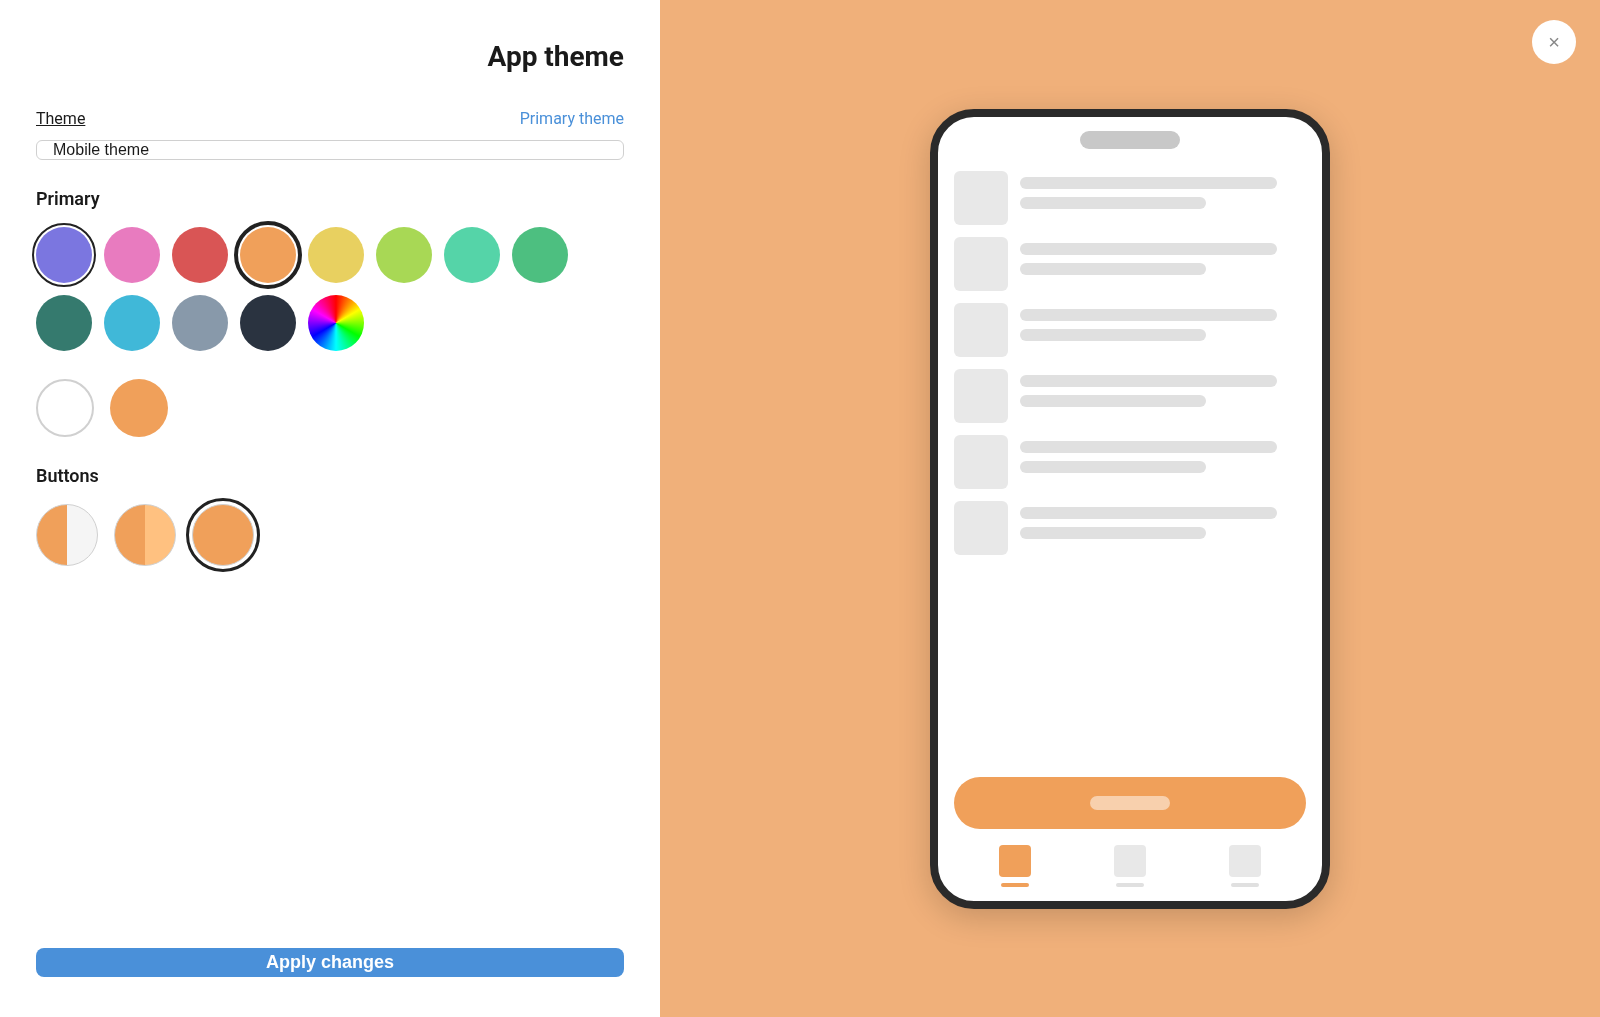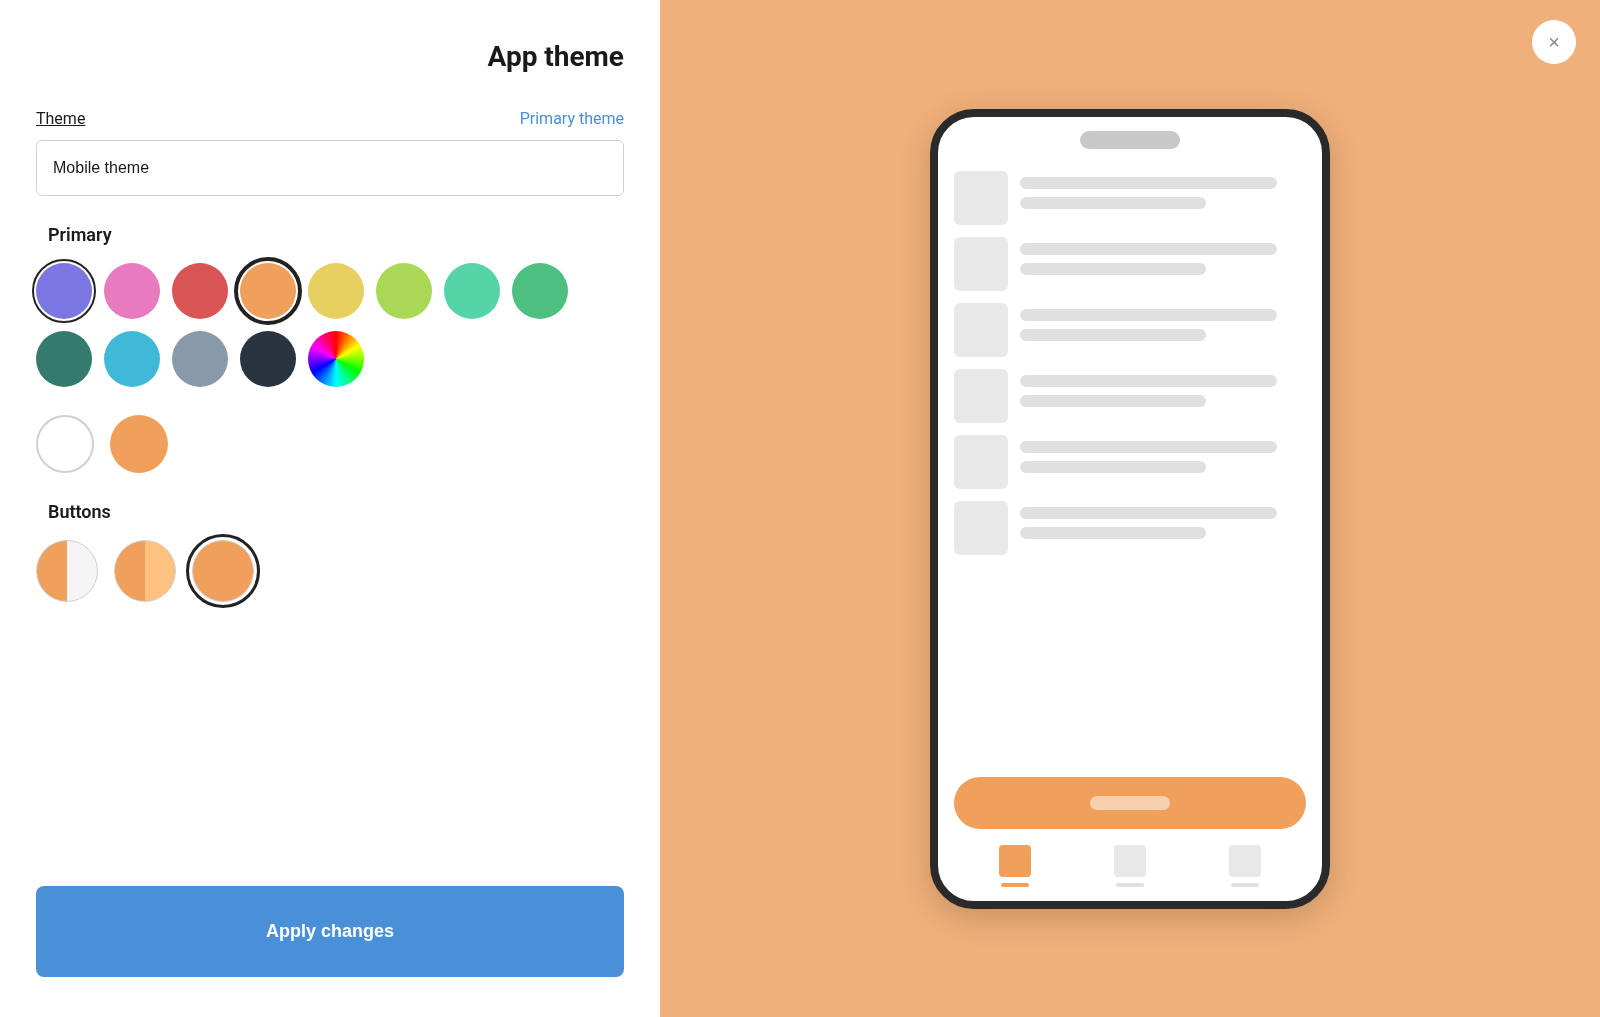--- a/index.html
+++ b/index.html
@@ -49,33 +49,32 @@
       font-size: 16px;
       color: #4a90d9;
       cursor: pointer;
       text-decoration: none;
     }
 
     .theme-input {
       width: 100%;
       border: 1.5px solid #d0d0d0;
       border-radius: 6px;
-      padding: 18px 16px;
+      padding: 0 16px;
       font-size: 16px;
       color: #1a1a1a;
       outline: none;
       margin-bottom: 28px;
     }
 
     .section-title {
       font-size: 18px;
       font-weight: 600;
       color: #1a1a1a;
       margin-bottom: 18px;
-      margin-left: 12px;
     }
 
     .color-grid {
       display: flex;
       flex-wrap: wrap;
       gap: 12px;
       margin-bottom: 28px;
     }
 
     .color-swatch {
@@ -138,21 +137,21 @@
       width: 62px;
       height: 62px;
       border-radius: 50%;
       cursor: pointer;
       position: relative;
       border: none;
     }
 
     .apply-btn {
       width: 100%;
-      padding: 35px;
+      padding: 4px;
       background: #4a90d9;
       color: #fff;
       font-size: 18px;
       font-weight: 600;
       border: none;
       border-radius: 8px;
       cursor: pointer;
       margin-top: auto;
     }
 

